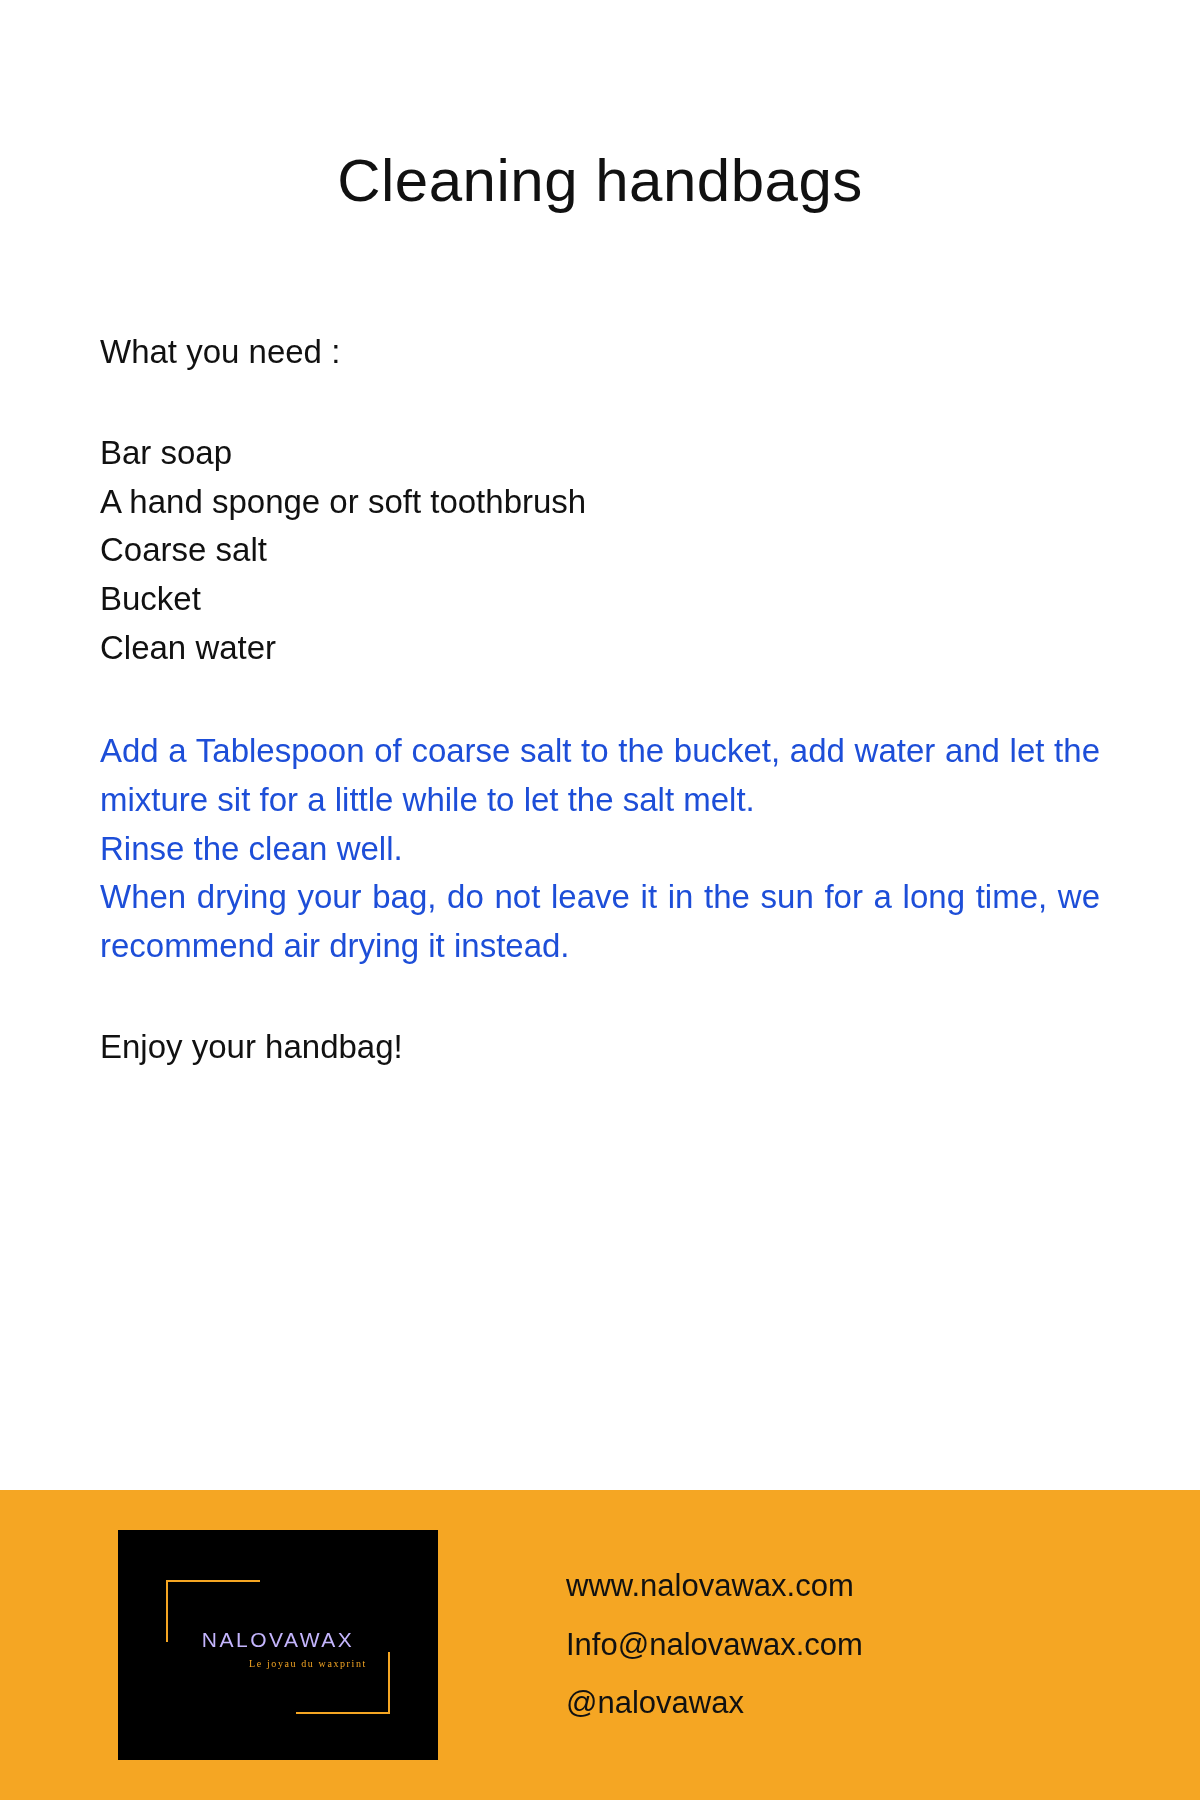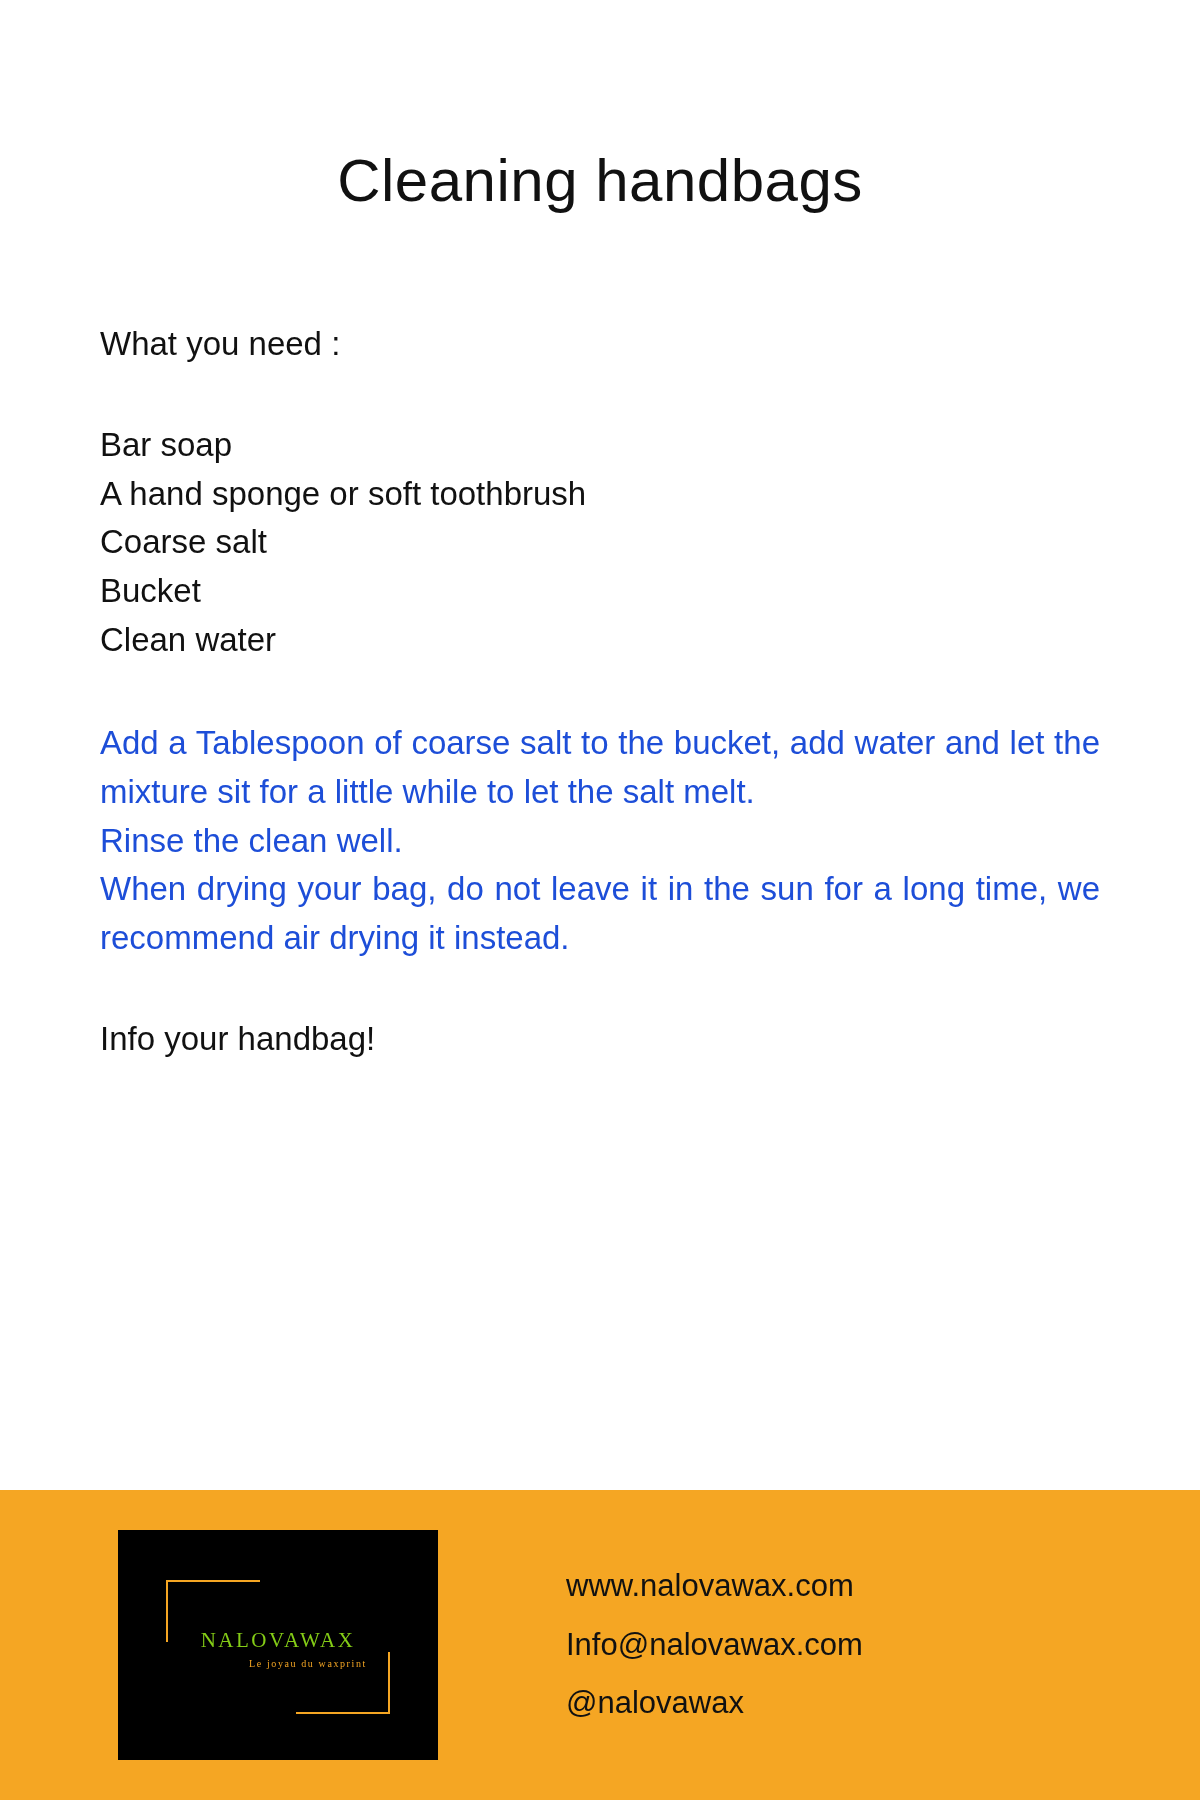--- a/index.html
+++ b/index.html
@@ -31,21 +31,21 @@
     font-family: "Liberation Sans", sans-serif;
     font-size: 60px;
     font-weight: 400;
     letter-spacing: 0.5px;
     color: #111111;
     line-height: 1.1;
   }
   .body-area {
     position: absolute;
     left: 100px;
-    top: 320px;
+    top: 328px;
     width: 1000px;
   }
   .para {
     font-family: "Liberation Sans", sans-serif;
     font-size: 33px;
     line-height: 1.48;
     color: #111111;
     margin: 0;
   }
   .needs-label {
@@ -114,24 +114,24 @@
     height: 60px;
     border-right: 2px solid #f5a623;
     border-bottom: 2px solid #f5a623;
   }
   .logo-wordmark {
     position: absolute;
     left: 0;
     top: 98px;
     width: 320px;
     text-align: center;
-    font-family: Liberation Serif, serif;
+    font-family: Liberation Sans, sans-serif;
     font-size: 21px;
     letter-spacing: 2.5px;
-    color: #84cc16;
+    color: #c4b5fd;
   }
   .logo-tagline {
     position: absolute;
     left: 0;
     top: 128px;
     width: 380px;
     text-align: center;
     font-family: "Liberation Serif", serif;
     font-size: 10px;
     letter-spacing: 1.6px;
@@ -170,21 +170,21 @@
       <li>Bucket</li>
       <li>Clean water</li>
     </ul>
 
     <div class="instructions">
       <p class="justified">Add a Tablespoon of coarse salt to the bucket, add water and let the mixture sit for a little while to let the salt melt.</p>
       <p>Rinse the clean well.</p>
       <p class="justified">When drying your bag, do not leave it in the sun for a long time, we recommend air drying it instead.</p>
     </div>
 
-    <p class="para closing">Info your handbag!</p>
+    <p class="para closing">Enjoy your handbag!</p>
 
   </div>
 
   <div class="footer">
 
     <div class="logo-card">
       <span class="logo-bracket-tl"></span>
       <span class="logo-bracket-br"></span>
       <div class="logo-wordmark">NALOVAWAX</div>
       <div class="logo-tagline">Le joyau du waxprint</div>

